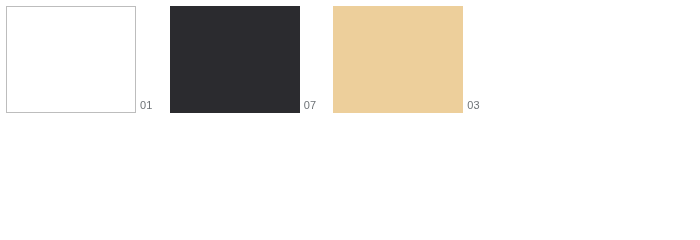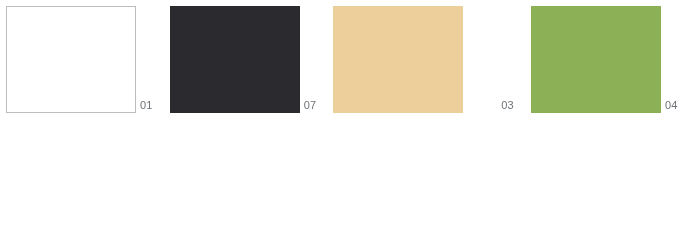--- a/index.html
+++ b/index.html
@@ -58,21 +58,17 @@
     <span class="swatch-label" style="color: rgb(110, 115, 119); text-align: center;">01</span>
   </div>
 
   <div class="swatch-cell">
     <div class="swatch-chip" style="background: rgb(43, 43, 47); border: none;"></div>
     <span class="swatch-label" style="color: rgb(110, 115, 119);">07</span>
   </div>
 
   <div class="swatch-cell">
     <div class="swatch-chip" style="background: rgb(237, 207, 155); border: none;"></div>
-    <span class="swatch-label" style="color: rgb(110, 115, 119); margin-left: 34px;">03</span>
+    <span class="swatch-label" style="color: rgb(110, 115, 119);">03</span>
   </div>
 
-  <div class="swatch-cell">
-    <div class="swatch-chip" style="background: rgb(140, 176, 85); border: none;"></div>
-    <span class="swatch-label" style="color: rgb(110, 115, 119);">04</span>
-  </div>
 
 </div>
 
 </body></html>

